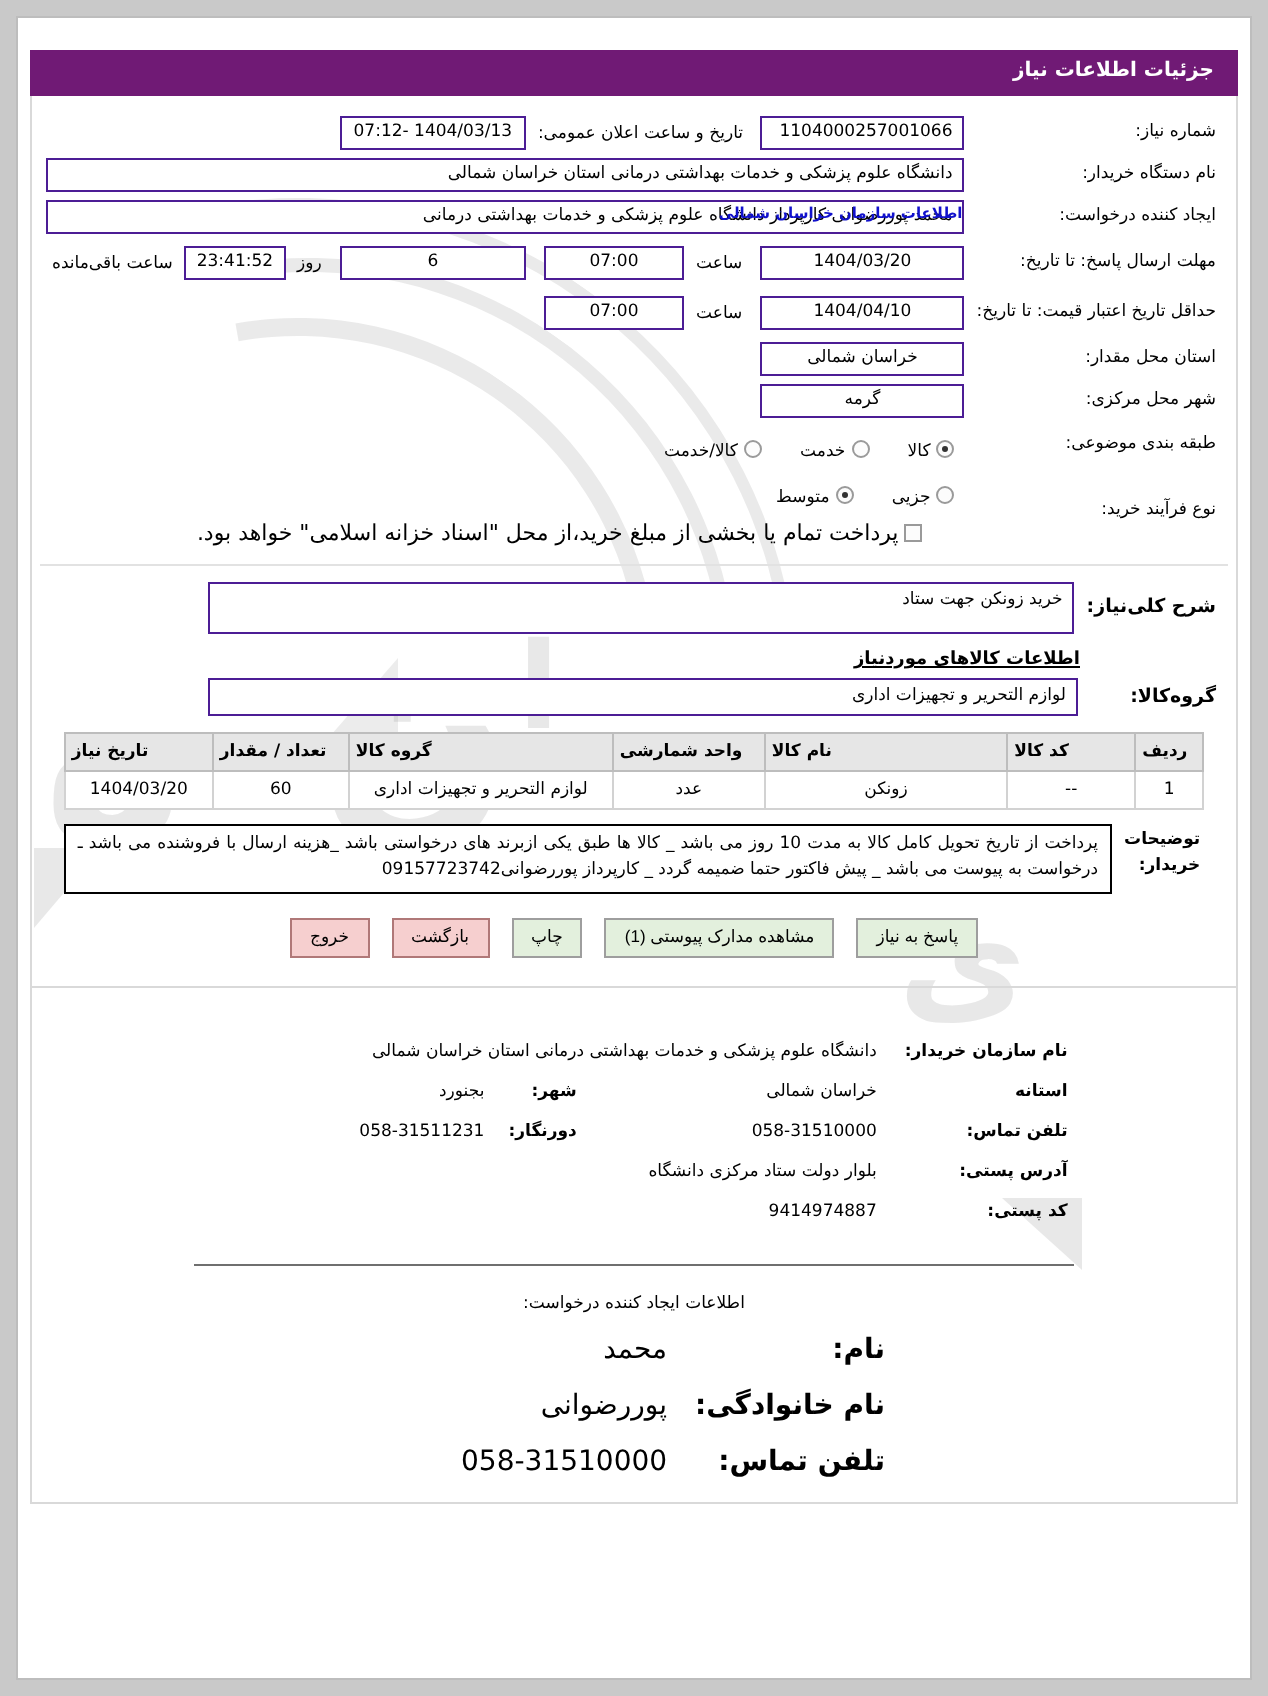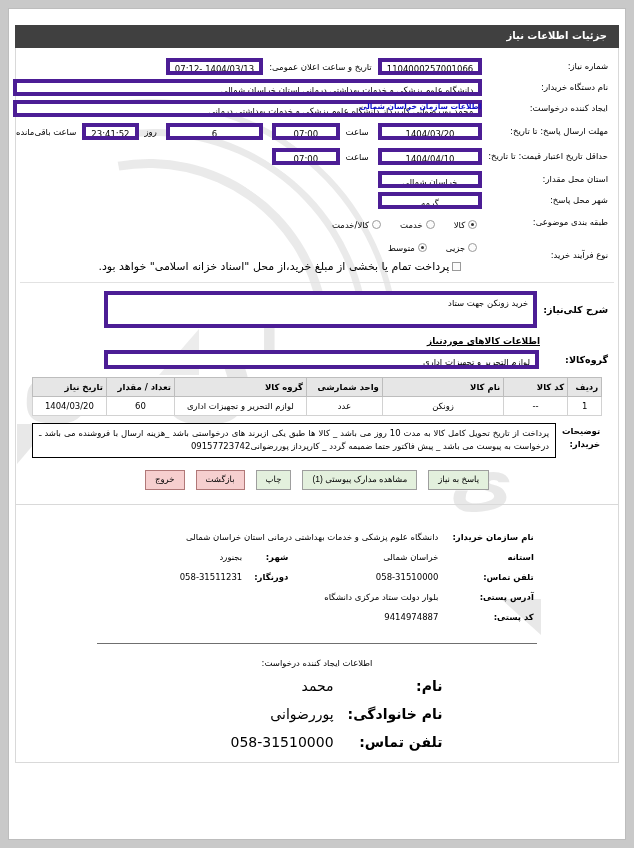--- a/index.html
+++ b/index.html
@@ -44,21 +44,21 @@
     font-family: "DejaVu Sans", sans-serif;
   }
   .wm-tri {
     position: absolute;
     width: 0; height: 0;
     border-style: solid;
   }
   
   .content { position: relative; z-index: 2; }
   .bar {
-    background: #404040;
+    background: #701a75;
     color: #ffffff;
     font-size: 10px;
     font-weight: bold;
     padding: 6px 12px 7px 12px;
     text-align: right;
     margin: 16px 6px 0 6px;
     line-height: 1;
   }
   .panel {
     border: 1px solid #d9d9d9;
@@ -75,21 +75,21 @@
     font-size: 8.5px;
     color: #000;
     text-align: right;
     white-space: nowrap;
     width: 92px;
     padding-right: 6px !important;
     line-height: 1.25;
   }
   .lbl-b { font-weight: bold; }
   .box {
-    border: 4px solid #4c1d95;
+    border: 1px solid #4c1d95;
     background: #fff;
     height: 17px;
     line-height: 15px;
     font-size: 8.5px;
     text-align: right;
     padding: 0 5px;
     overflow: hidden;
     white-space: nowrap;
     display: block;
   }
@@ -135,21 +135,21 @@
     width: 96%;
     margin: 6px auto 0 auto;
     border-collapse: collapse;
     font-size: 8.5px;
   }
   table.goods th {
     background: #e6e6e6;
     border: 1px solid #bdbdbd;
     font-weight: bold;
     padding: 4px 3px;
-    text-align: right;
+    text-align: left;
     white-space: nowrap;
   }
   table.goods td {
     border: 1px solid #d2d2d2;
     padding: 4px 3px;
     text-align: center;
     background: #fff;
   }
   
   .descwrap { width: 96%; margin: 7px auto 0 auto; display: flex; align-items: stretch; }
@@ -308,21 +308,21 @@
           <td class="lbl">استان محل مقدار:</td>
           <td>
             <span class="box center">خراسان شمالی</span>
           </td>
           <td></td>
               <td></td>
               <td></td>
         </tr>
 
         <tr>
-          <td class="lbl">شهر محل پاسخ:</td>
+          <td class="lbl">شهر محل مرکزی:</td>
           <td>
             <span class="box center">گرمه</span>
           </td>
           <td></td>
               <td></td>
               <td></td>
         </tr>
 
         <tr>
           <td class="lbl">طبقه بندی موضوعی:</td>
@@ -356,21 +356,21 @@
       </tbody>
         </table>
 
       <div class="hr-soft"></div>
 
       <table class="form" style="margin-top:4px;">
         <tbody>
             <tr>
           <td class="lbl lbl-b" style="width:72px; font-size:9.5px;">شرح کلی‌نیاز:</td>
           <td style="padding-left:84px !important;">
-            <span class="box" style="height:37px; line-height:17px;">خرید زونکن جهت ستاد</span>
+            <span class="box" style="height:26px; line-height:17px;">خرید زونکن جهت ستاد</span>
           </td>
         </tr>
       </tbody>
         </table>
 
       <div class="sec-title" style="padding-right:74px;text-decoration:underline;">اطلاعات کالاهای موردنیاز</div>
 
       <table class="form">
         <tbody>
             <tr>

